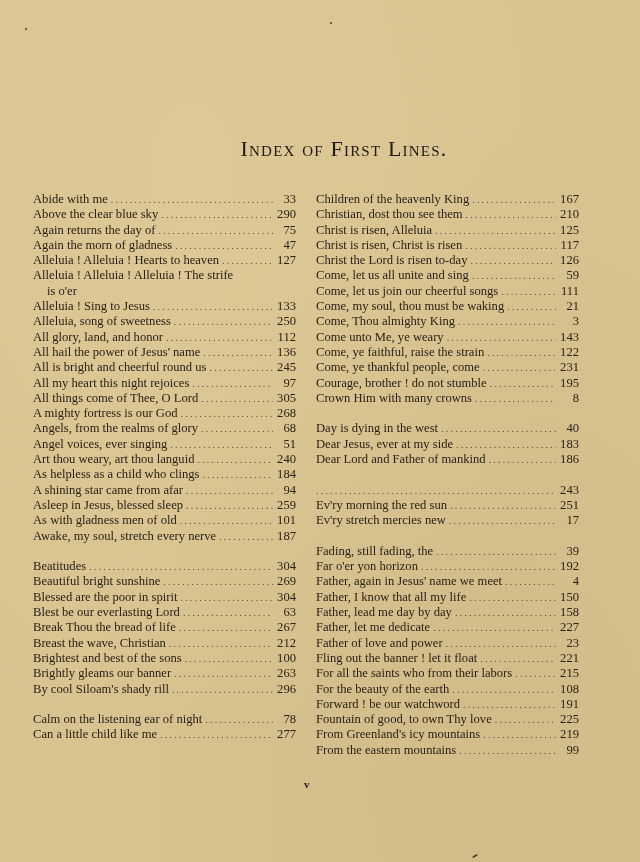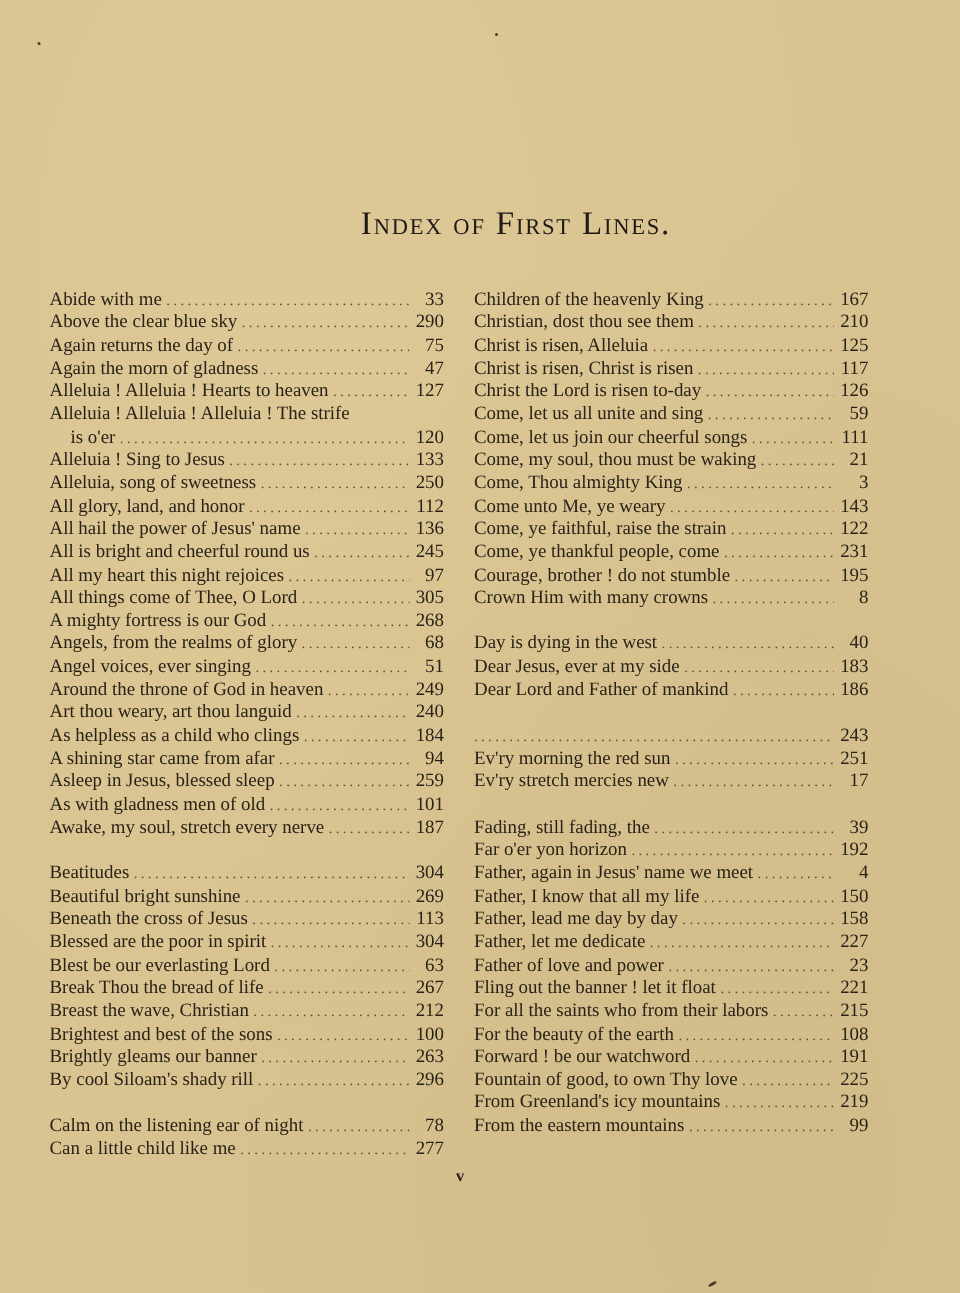--- a/index.html
+++ b/index.html
@@ -68,20 +68,21 @@
     content: "........................................................................................................";
   }
   .entry .num {
     flex: 0 0 auto;
     min-width: 20px;
     text-align: right;
     padding-left: 3px;
   }
   .entry.cont {
     padding-left: 14px;
+    flex-direction: column;
   }
   .gap { height: 15.3px; }
   .folio {
     position: absolute;
     left: 304px;
     top: 778px;
     font-family: "Liberation Serif", "DejaVu Serif", serif;
     font-size: 11px;
     font-weight: bold;
     color: #2a2218;
@@ -180,25 +181,20 @@
         <span class="text">Angels, from the realms of glory</span>
         <span class="dots"></span>
         <span class="num">68</span>
       </div>
       <div class="entry">
         <span class="text">Angel voices, ever singing</span>
         <span class="dots"></span>
         <span class="num">51</span>
       </div>
       <div class="entry">
-        <span class="text">Around the throne of God in heaven</span>
-        <span class="dots"></span>
-        <span class="num">249</span>
-      </div>
-      <div class="entry">
         <span class="text">Art thou weary, art thou languid</span>
         <span class="dots"></span>
         <span class="num">240</span>
       </div>
       <div class="entry">
         <span class="text">As helpless as a child who clings</span>
         <span class="dots"></span>
         <span class="num">184</span>
       </div>
       <div class="entry">
@@ -224,25 +220,20 @@
       <div class="gap"></div>
       <div class="entry">
         <span class="text">Beatitudes</span>
         <span class="dots"></span>
         <span class="num">304</span>
       </div>
       <div class="entry">
         <span class="text">Beautiful bright sunshine</span>
         <span class="dots"></span>
         <span class="num">269</span>
-      </div>
-      <div class="entry">
-        <span class="text">Beneath the cross of Jesus</span>
-        <span class="dots"></span>
-        <span class="num">113</span>
       </div>
       <div class="entry">
         <span class="text">Blessed are the poor in spirit</span>
         <span class="dots"></span>
         <span class="num">304</span>
       </div>
       <div class="entry">
         <span class="text">Blest be our everlasting Lord</span>
         <span class="dots"></span>
         <span class="num">63</span>

